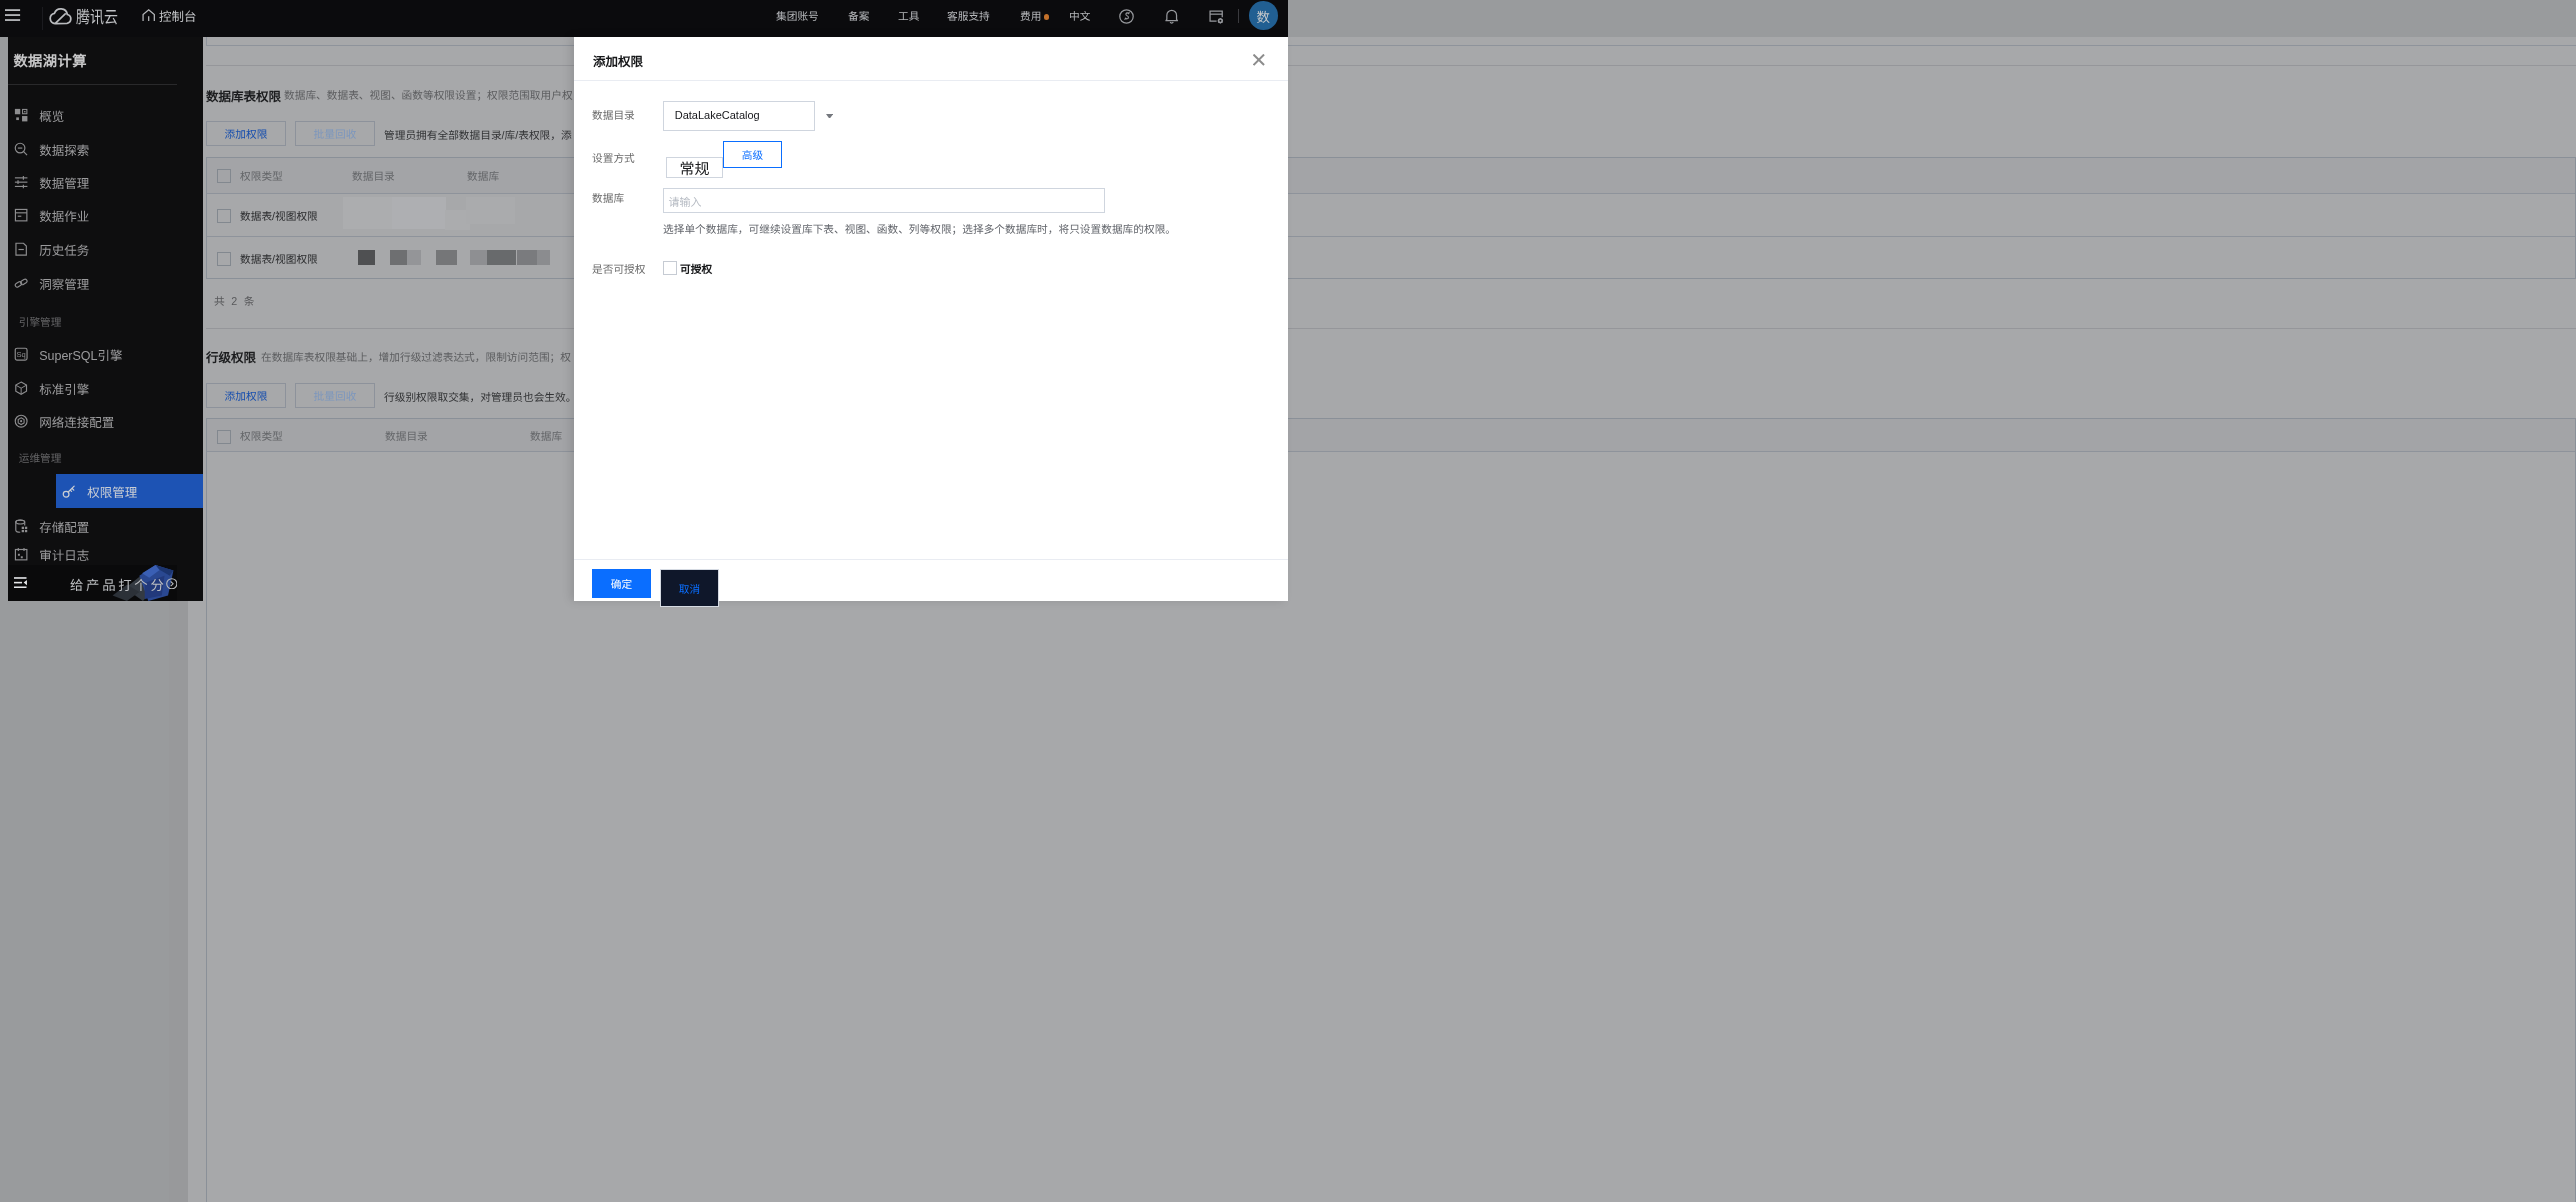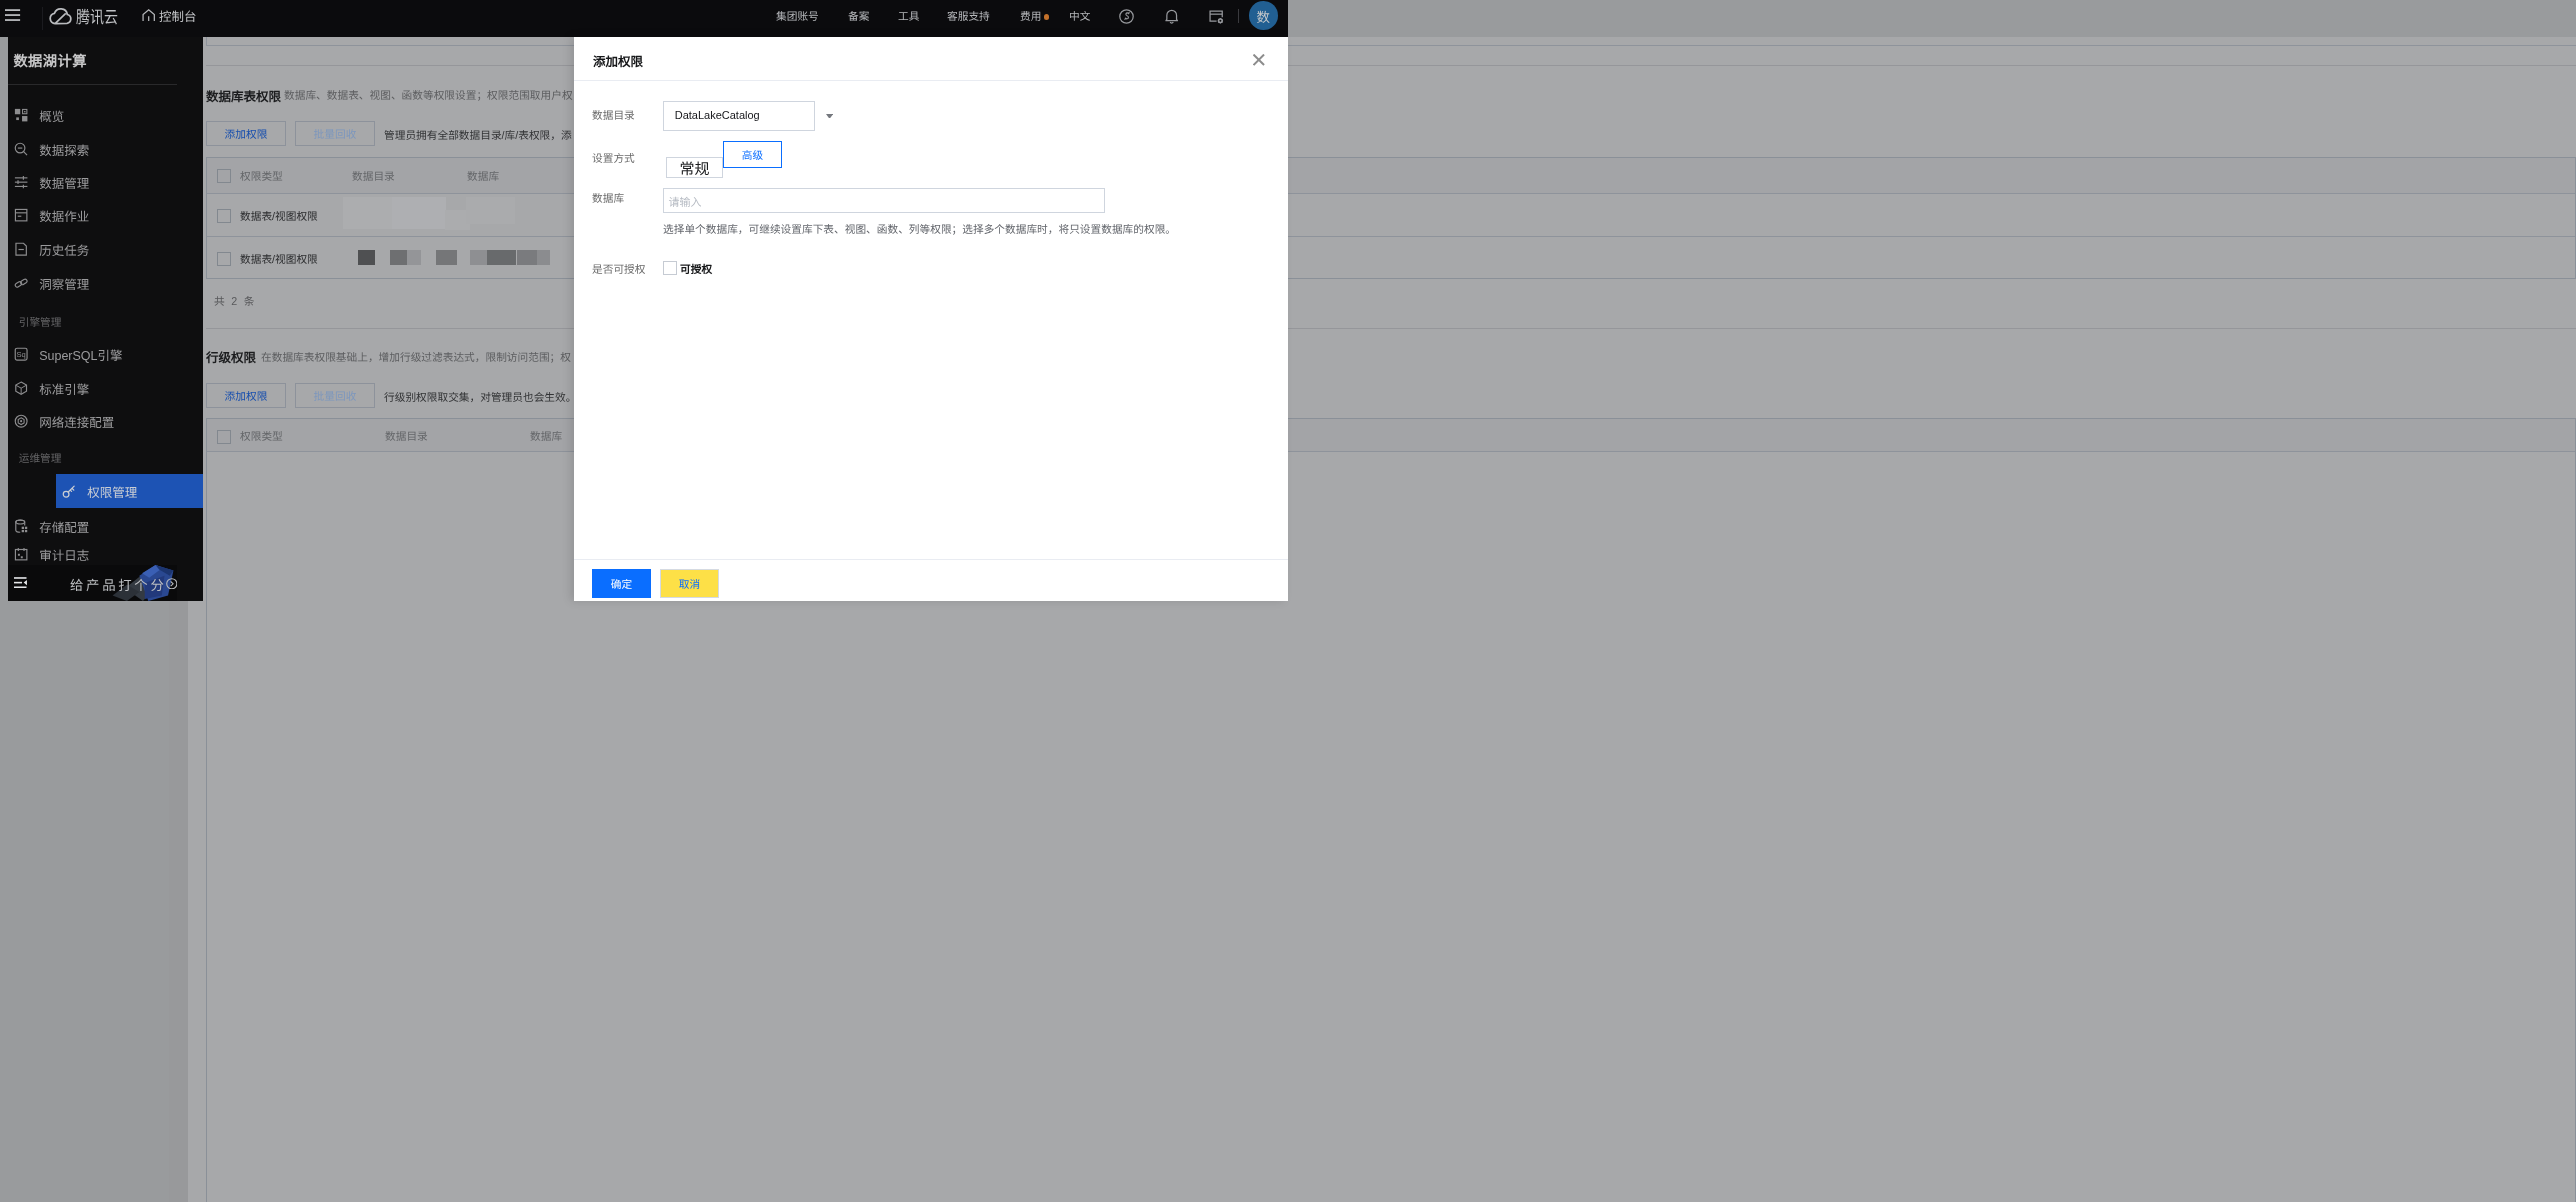--- a/index.html
+++ b/index.html
@@ -317,15 +317,15 @@
     <div class="abs" style="left:4.5px;top:0;height:23.6px;display:flex;align-items:center;font-size:11px;color:#b6bbc3">请输入</div>
   </div>
   <div class="abs" style="left:89px;top:184px;font-size:10.7px;color:#63666c">选择单个数据库，可继续设置库下表、视图、函数、列等权限；选择多个数据库时，将只设置数据库的权限。</div>
 
   <div class="label" style="top:224px">是否可授权</div>
   <div class="abs" style="left:89px;top:224px;width:14.3px;height:14.3px;border:0.9px solid #c6cbd3"></div>
   <div class="abs" style="left:106px;top:224px;font-size:10.7px;color:#17181a;font-weight:700">可授权</div>
 
   <div class="abs" style="left:0;top:522px;width:714px;height:0.9px;background:#e9ecf2"></div>
   <div class="abs" style="left:18px;top:532px;width:59px;height:29px;background:#0a6eff;color:#fff;font-size:10.7px;display:flex;align-items:center;justify-content:center">确定</div>
-  <div class="abs" style="left:86px;top:532px;width:59px;height:29px;background:#fde047;border:0.9px solid #d5dae2;color:#0a6eff;font-size:10.7px;display:flex;align-items:center;justify-content:center">取消</div>
+  <div class="abs" style="left:86px;top:532px;width:59px;height:38px;background:#0f172a;border:0.9px solid #d5dae2;color:#0a6eff;font-size:10.7px;display:flex;align-items:center;justify-content:center">取消</div>
 </div>
 
 
 </body></html>

